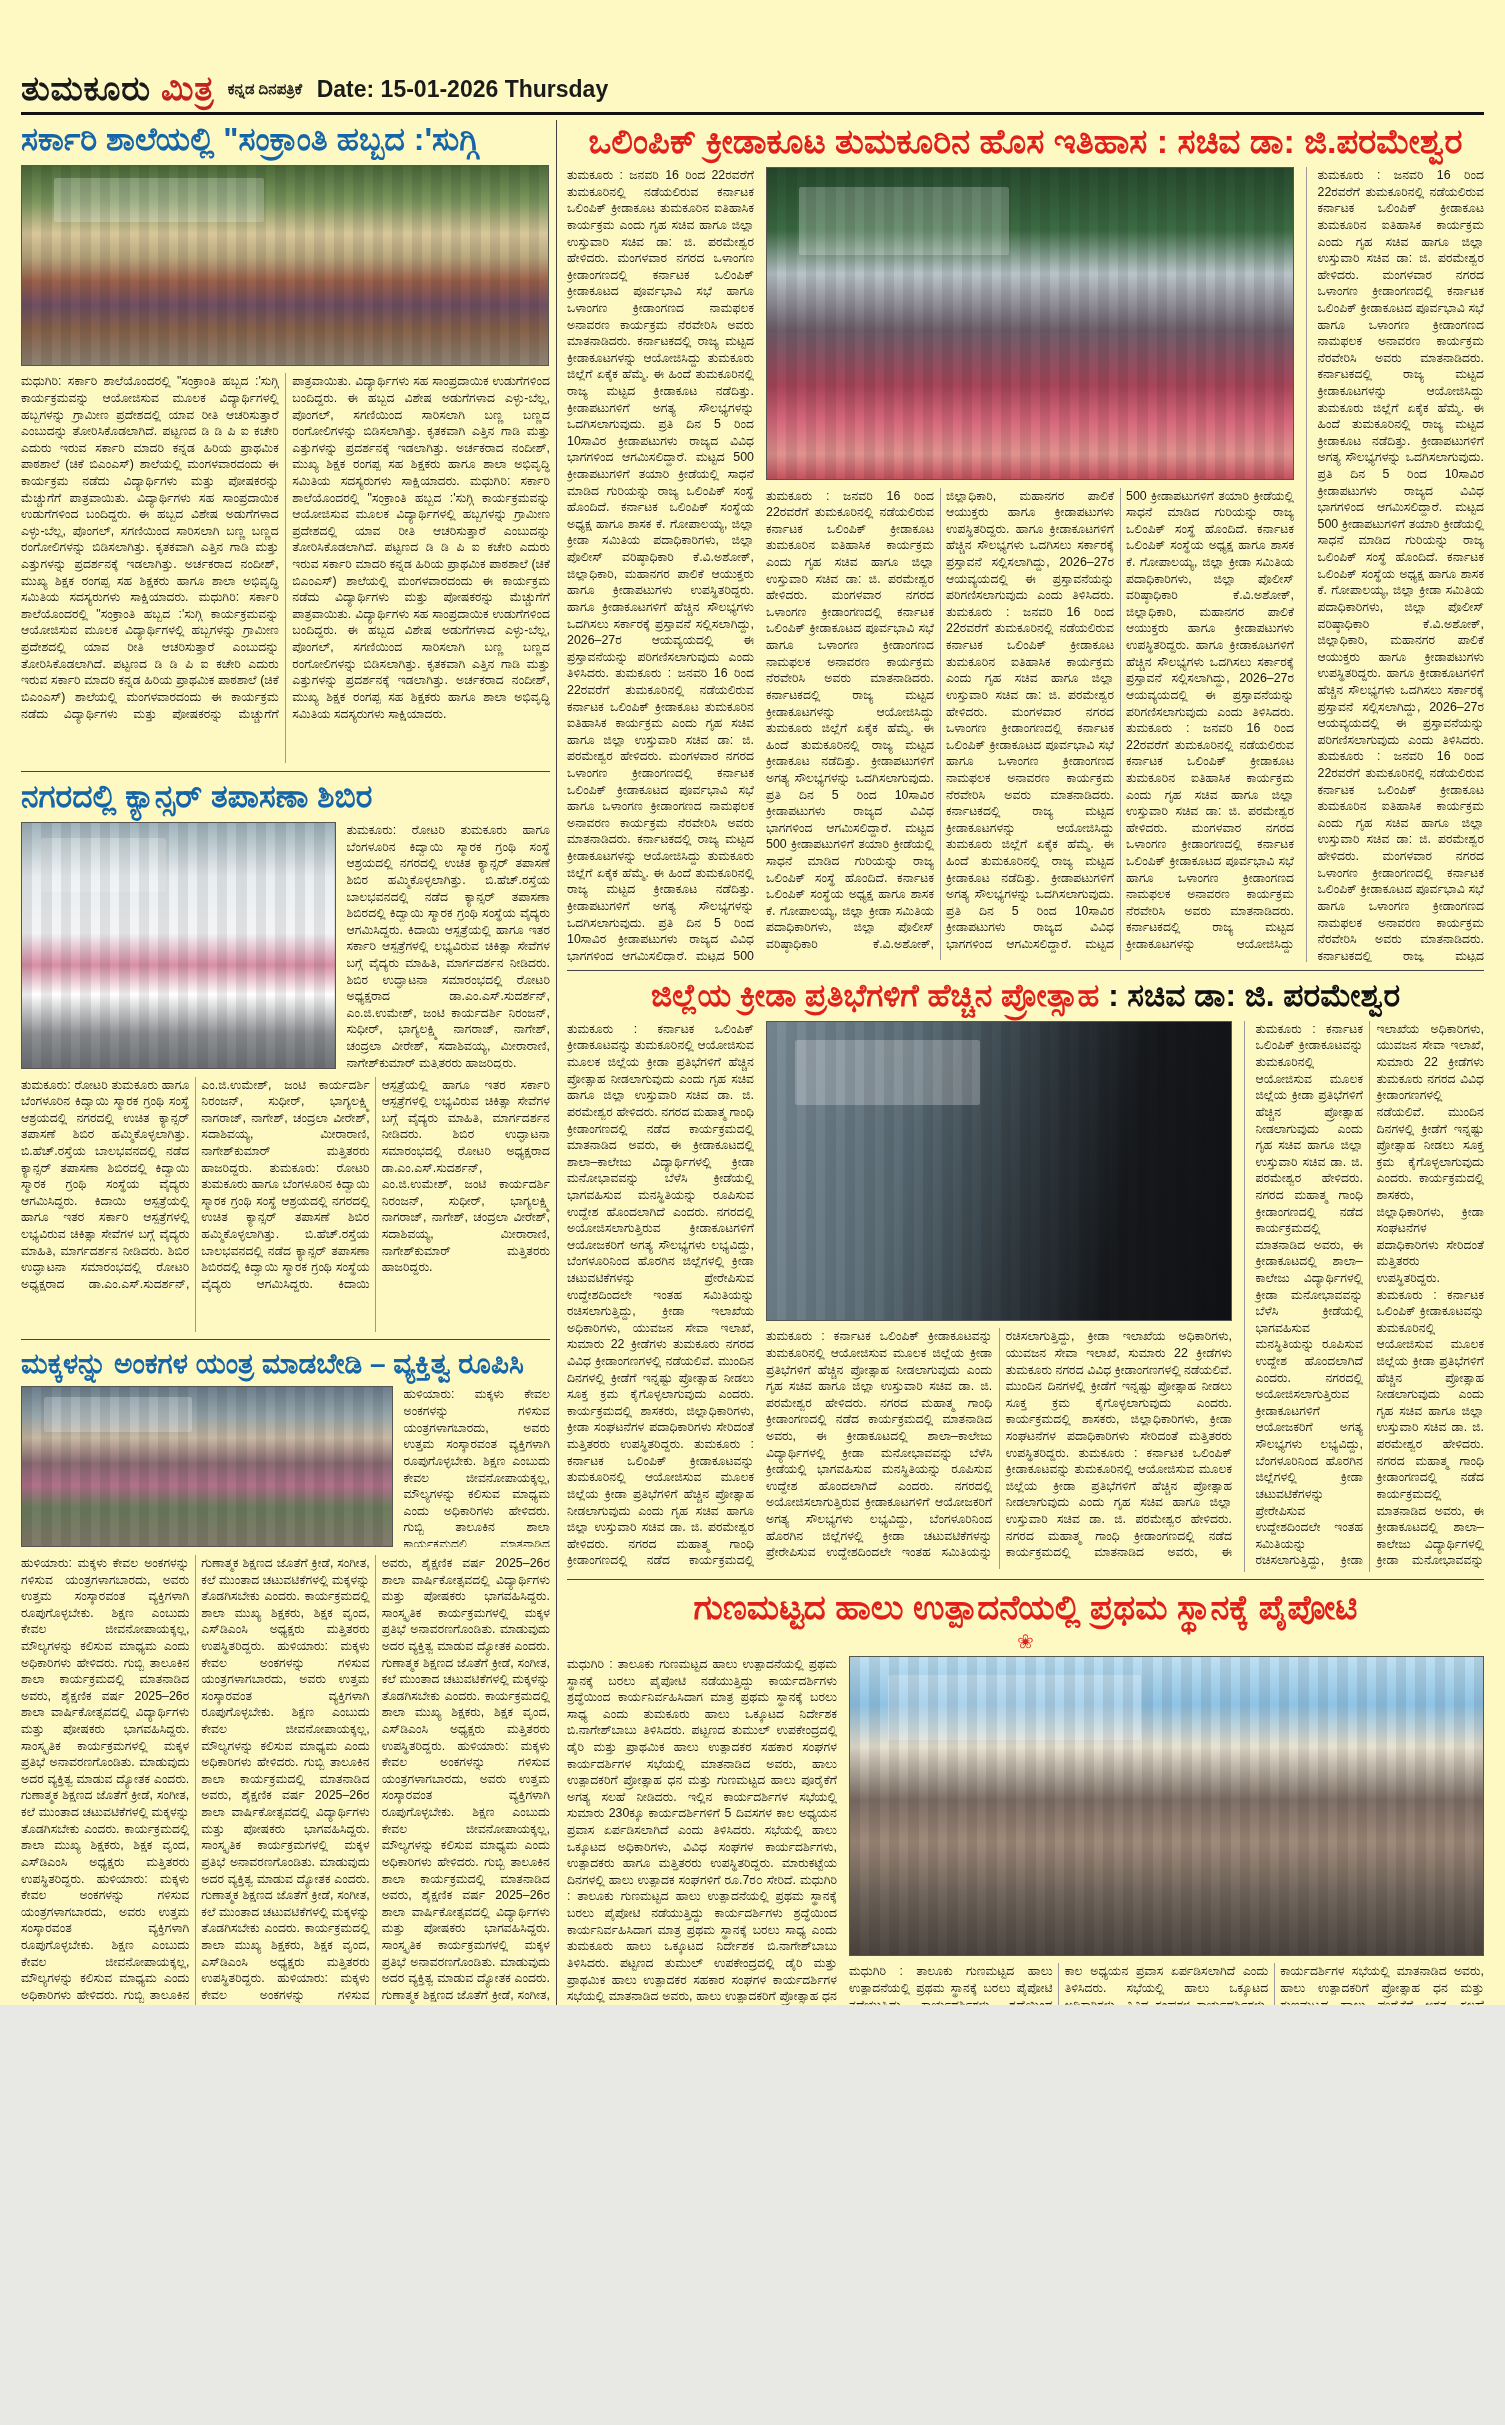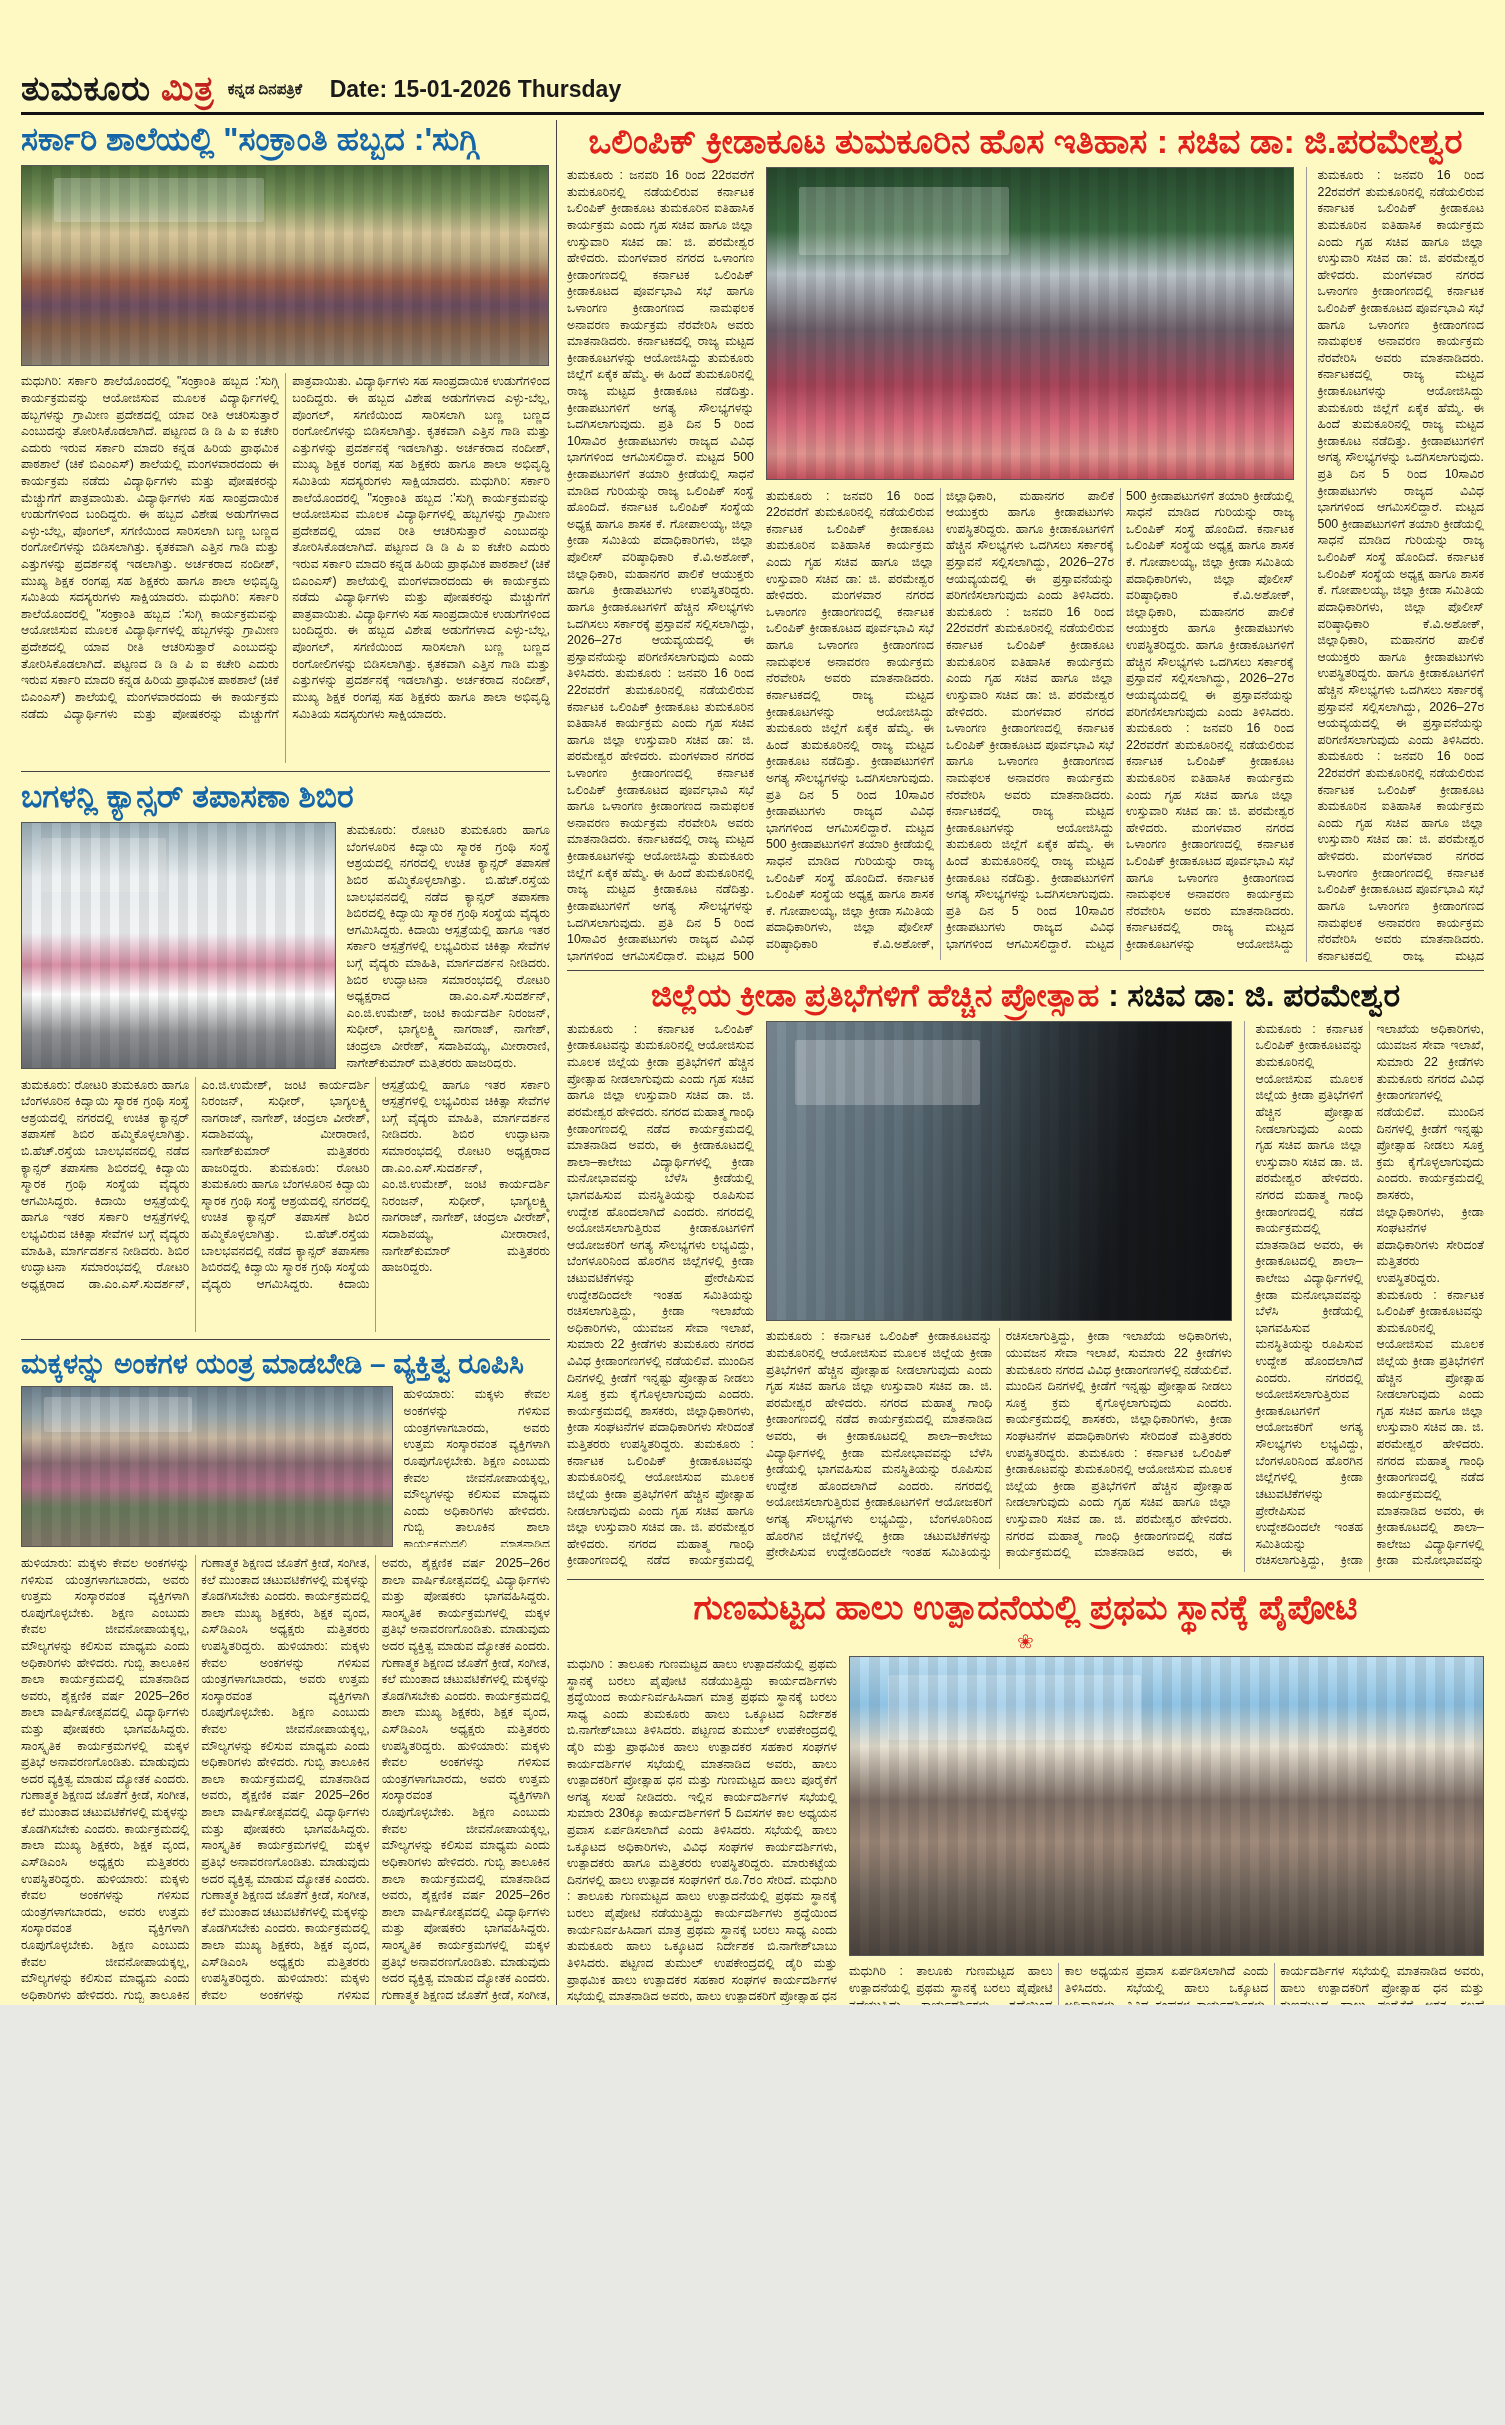--- a/index.html
+++ b/index.html
@@ -4,21 +4,21 @@
 <title>Tumkur Mitra Kannada daily — Page 4</title>
 <style>
   html,body{margin:0;padding:0;background:#e8e8e4;}
   .sheet{position:relative;width:1505px;height:2005px;background:#fef9c3;
          font-family:"Liberation Sans",sans-serif;color:#1a1a1a;overflow:hidden;}
   
   .masthead{position:absolute;left:21px;top:66px;width:1463px;height:46px;
             border-bottom:3px solid #111;display:flex;align-items:center;gap:13.5px;}
   .mast-title{font-size:34px;font-weight:bold;letter-spacing:0.7px;white-space:nowrap;}
   .mast-title .red{color:#c2231e;}
-  .mast-sub{font-size:15px;font-weight:bold;margin-right:14px;white-space:nowrap;}
+  .mast-sub{font-size:15px;font-weight:bold;margin-right:1px;white-space:nowrap;}
   .mast-meta{font-size:23px;font-weight:bold;white-space:nowrap;}
   
   .left-col{position:absolute;left:21px;top:120px;width:529px;}
   .vrule{position:absolute;left:556px;top:120px;width:0;height:2159px;border-left:1.1px solid #444;}
   .right-col{position:absolute;left:567px;top:120px;width:917px;}
   .hrule{border:none;border-top:1.1px solid #444;margin:7.5px 0;}
   
   .hl{font-weight:bold;line-height:1.12;margin:1.5px 0 7.5px 0;}
   .hl-blue{color:#1565a9;}
   .hl-red{color:#e2201a;}
@@ -90,21 +90,21 @@
       <div class="hl hl-blue hl-a">ಸರ್ಕಾರಿ ಶಾಲೆಯಲ್ಲಿ "ಸಂಕ್ರಾಂತಿ ಹಬ್ಬದ :'ಸುಗ್ಗಿ</div>
       <div class="photo ph-school" style="width:528px;height:201px;margin-bottom:7.5px;">
           <span class="glass"></span>
         </div>
       <div class="body-txt cols-2 clip" style="height:390px;">ಮಧುಗಿರಿ: ಸರ್ಕಾರಿ ಶಾಲೆಯೊಂದರಲ್ಲಿ "ಸಂಕ್ರಾಂತಿ ಹಬ್ಬದ :'ಸುಗ್ಗಿ ಕಾರ್ಯಕ್ರಮವನ್ನು ಆಯೋಜಿಸುವ ಮೂಲಕ ವಿದ್ಯಾರ್ಥಿಗಳಲ್ಲಿ ಹಬ್ಬಗಳನ್ನು ಗ್ರಾಮೀಣ ಪ್ರದೇಶದಲ್ಲಿ ಯಾವ ರೀತಿ ಆಚರಿಸುತ್ತಾರೆ ಎಂಬುದನ್ನು ತೋರಿಸಿಕೊಡಲಾಗಿದೆ. ಪಟ್ಟಣದ ಡಿ ಡಿ ಪಿ ಐ ಕಚೇರಿ ಎದುರು ಇರುವ ಸರ್ಕಾರಿ ಮಾದರಿ ಕನ್ನಡ ಹಿರಿಯ ಪ್ರಾಥಮಿಕ ಪಾಠಶಾಲೆ (ಚಿಕೆ ಬಿಎಂಎಸ್) ಶಾಲೆಯಲ್ಲಿ ಮಂಗಳವಾರದಂದು ಈ ಕಾರ್ಯಕ್ರಮ ನಡೆದು ವಿದ್ಯಾರ್ಥಿಗಳು ಮತ್ತು ಪೋಷಕರನ್ನು ಮೆಚ್ಚುಗೆಗೆ ಪಾತ್ರವಾಯಿತು. ವಿದ್ಯಾರ್ಥಿಗಳು ಸಹ ಸಾಂಪ್ರದಾಯಿಕ ಉಡುಗೆಗಳಿಂದ ಬಂದಿದ್ದರು. ಈ ಹಬ್ಬದ ವಿಶೇಷ ಅಡುಗೆಗಳಾದ ಎಳ್ಳು-ಬೆಲ್ಲ, ಪೊಂಗಲ್, ಸಗಣಿಯಿಂದ ಸಾರಿಸಲಾಗಿ ಬಣ್ಣ ಬಣ್ಣದ ರಂಗೋಲಿಗಳನ್ನು ಬಿಡಿಸಲಾಗಿತ್ತು. ಕೃತಕವಾಗಿ ಎತ್ತಿನ ಗಾಡಿ ಮತ್ತು ಎತ್ತುಗಳನ್ನು ಪ್ರದರ್ಶನಕ್ಕೆ ಇಡಲಾಗಿತ್ತು. ಅರ್ಚಕರಾದ ನಂದೀಶ್, ಮುಖ್ಯ ಶಿಕ್ಷಕ ರಂಗಪ್ಪ ಸಹ ಶಿಕ್ಷಕರು ಹಾಗೂ ಶಾಲಾ ಅಭಿವೃದ್ಧಿ ಸಮಿತಿಯ ಸದಸ್ಯರುಗಳು ಸಾಕ್ಷಿಯಾದರು.  ಮಧುಗಿರಿ: ಸರ್ಕಾರಿ ಶಾಲೆಯೊಂದರಲ್ಲಿ "ಸಂಕ್ರಾಂತಿ ಹಬ್ಬದ :'ಸುಗ್ಗಿ ಕಾರ್ಯಕ್ರಮವನ್ನು ಆಯೋಜಿಸುವ ಮೂಲಕ ವಿದ್ಯಾರ್ಥಿಗಳಲ್ಲಿ ಹಬ್ಬಗಳನ್ನು ಗ್ರಾಮೀಣ ಪ್ರದೇಶದಲ್ಲಿ ಯಾವ ರೀತಿ ಆಚರಿಸುತ್ತಾರೆ ಎಂಬುದನ್ನು ತೋರಿಸಿಕೊಡಲಾಗಿದೆ. ಪಟ್ಟಣದ ಡಿ ಡಿ ಪಿ ಐ ಕಚೇರಿ ಎದುರು ಇರುವ ಸರ್ಕಾರಿ ಮಾದರಿ ಕನ್ನಡ ಹಿರಿಯ ಪ್ರಾಥಮಿಕ ಪಾಠಶಾಲೆ (ಚಿಕೆ ಬಿಎಂಎಸ್) ಶಾಲೆಯಲ್ಲಿ ಮಂಗಳವಾರದಂದು ಈ ಕಾರ್ಯಕ್ರಮ ನಡೆದು ವಿದ್ಯಾರ್ಥಿಗಳು ಮತ್ತು ಪೋಷಕರನ್ನು ಮೆಚ್ಚುಗೆಗೆ ಪಾತ್ರವಾಯಿತು. ವಿದ್ಯಾರ್ಥಿಗಳು ಸಹ ಸಾಂಪ್ರದಾಯಿಕ ಉಡುಗೆಗಳಿಂದ ಬಂದಿದ್ದರು. ಈ ಹಬ್ಬದ ವಿಶೇಷ ಅಡುಗೆಗಳಾದ ಎಳ್ಳು-ಬೆಲ್ಲ, ಪೊಂಗಲ್, ಸಗಣಿಯಿಂದ ಸಾರಿಸಲಾಗಿ ಬಣ್ಣ ಬಣ್ಣದ ರಂಗೋಲಿಗಳನ್ನು ಬಿಡಿಸಲಾಗಿತ್ತು. ಕೃತಕವಾಗಿ ಎತ್ತಿನ ಗಾಡಿ ಮತ್ತು ಎತ್ತುಗಳನ್ನು ಪ್ರದರ್ಶನಕ್ಕೆ ಇಡಲಾಗಿತ್ತು. ಅರ್ಚಕರಾದ ನಂದೀಶ್, ಮುಖ್ಯ ಶಿಕ್ಷಕ ರಂಗಪ್ಪ ಸಹ ಶಿಕ್ಷಕರು ಹಾಗೂ ಶಾಲಾ ಅಭಿವೃದ್ಧಿ ಸಮಿತಿಯ ಸದಸ್ಯರುಗಳು ಸಾಕ್ಷಿಯಾದರು.  ಮಧುಗಿರಿ: ಸರ್ಕಾರಿ ಶಾಲೆಯೊಂದರಲ್ಲಿ "ಸಂಕ್ರಾಂತಿ ಹಬ್ಬದ :'ಸುಗ್ಗಿ ಕಾರ್ಯಕ್ರಮವನ್ನು ಆಯೋಜಿಸುವ ಮೂಲಕ ವಿದ್ಯಾರ್ಥಿಗಳಲ್ಲಿ ಹಬ್ಬಗಳನ್ನು ಗ್ರಾಮೀಣ ಪ್ರದೇಶದಲ್ಲಿ ಯಾವ ರೀತಿ ಆಚರಿಸುತ್ತಾರೆ ಎಂಬುದನ್ನು ತೋರಿಸಿಕೊಡಲಾಗಿದೆ. ಪಟ್ಟಣದ ಡಿ ಡಿ ಪಿ ಐ ಕಚೇರಿ ಎದುರು ಇರುವ ಸರ್ಕಾರಿ ಮಾದರಿ ಕನ್ನಡ ಹಿರಿಯ ಪ್ರಾಥಮಿಕ ಪಾಠಶಾಲೆ (ಚಿಕೆ ಬಿಎಂಎಸ್) ಶಾಲೆಯಲ್ಲಿ ಮಂಗಳವಾರದಂದು ಈ ಕಾರ್ಯಕ್ರಮ ನಡೆದು ವಿದ್ಯಾರ್ಥಿಗಳು ಮತ್ತು ಪೋಷಕರನ್ನು ಮೆಚ್ಚುಗೆಗೆ ಪಾತ್ರವಾಯಿತು. ವಿದ್ಯಾರ್ಥಿಗಳು ಸಹ ಸಾಂಪ್ರದಾಯಿಕ ಉಡುಗೆಗಳಿಂದ ಬಂದಿದ್ದರು. ಈ ಹಬ್ಬದ ವಿಶೇಷ ಅಡುಗೆಗಳಾದ ಎಳ್ಳು-ಬೆಲ್ಲ, ಪೊಂಗಲ್, ಸಗಣಿಯಿಂದ ಸಾರಿಸಲಾಗಿ ಬಣ್ಣ ಬಣ್ಣದ ರಂಗೋಲಿಗಳನ್ನು ಬಿಡಿಸಲಾಗಿತ್ತು. ಕೃತಕವಾಗಿ ಎತ್ತಿನ ಗಾಡಿ ಮತ್ತು ಎತ್ತುಗಳನ್ನು ಪ್ರದರ್ಶನಕ್ಕೆ ಇಡಲಾಗಿತ್ತು. ಅರ್ಚಕರಾದ ನಂದೀಶ್, ಮುಖ್ಯ ಶಿಕ್ಷಕ ರಂಗಪ್ಪ ಸಹ ಶಿಕ್ಷಕರು ಹಾಗೂ ಶಾಲಾ ಅಭಿವೃದ್ಧಿ ಸಮಿತಿಯ ಸದಸ್ಯರುಗಳು ಸಾಕ್ಷಿಯಾದರು.</div>
     </div>
 
     <hr class="hrule">
 
     <div>
-      <div class="hl hl-blue hl-b">ಬಗಳನ್ಲಿ ಕ್ಯಾನ್ಸರ್ ತಪಾಸಣಾ ಶಿಬಿರ</div>
+      <div class="hl hl-blue hl-b">ನಗರದಲ್ಲಿ ಕ್ಯಾನ್ಸರ್ ತಪಾಸಣಾ ಶಿಬಿರ</div>
       <div class="media-row">
         <div class="photo ph-bus" style="width:315px;height:247px;flex:none;">
             <span class="glass"></span>
           </div>
         <div class="side body-txt clip" style="height:247px;">ತುಮಕೂರು: ರೋಟರಿ ತುಮಕೂರು ಹಾಗೂ ಬೆಂಗಳೂರಿನ ಕಿದ್ವಾಯಿ ಸ್ಮಾರಕ ಗ್ರಂಥಿ ಸಂಸ್ಥೆ ಆಶ್ರಯದಲ್ಲಿ ನಗರದಲ್ಲಿ ಉಚಿತ ಕ್ಯಾನ್ಸರ್ ತಪಾಸಣೆ ಶಿಬಿರ ಹಮ್ಮಿಕೊಳ್ಳಲಾಗಿತ್ತು. ಬಿ.ಹೆಚ್.ರಸ್ತೆಯ ಬಾಲಭವನದಲ್ಲಿ ನಡೆದ ಕ್ಯಾನ್ಸರ್ ತಪಾಸಣಾ ಶಿಬಿರದಲ್ಲಿ ಕಿದ್ವಾಯಿ ಸ್ಮಾರಕ ಗ್ರಂಥಿ ಸಂಸ್ಥೆಯ ವೈದ್ಯರು ಆಗಮಿಸಿದ್ದರು. ಕಿದಾಯಿ ಆಸ್ಪತ್ರೆಯಲ್ಲಿ ಹಾಗೂ ಇತರ ಸರ್ಕಾರಿ ಆಸ್ಪತ್ರೆಗಳಲ್ಲಿ ಲಭ್ಯವಿರುವ ಚಿಕಿತ್ಸಾ ಸೇವೆಗಳ ಬಗ್ಗೆ ವೈದ್ಯರು ಮಾಹಿತಿ, ಮಾರ್ಗದರ್ಶನ ನೀಡಿದರು. ಶಿಬಿರ ಉದ್ಘಾಟನಾ ಸಮಾರಂಭದಲ್ಲಿ ರೋಟರಿ ಅಧ್ಯಕ್ಷರಾದ ಡಾ.ಎಂ.ಎಸ್.ಸುದರ್ಶನ್, ಎಂ.ಜಿ.ಉಮೇಶ್, ಜಂಟಿ ಕಾರ್ಯದರ್ಶಿ ನಿರಂಜನ್, ಸುಧೀರ್, ಭಾಗ್ಯಲಕ್ಷ್ಮಿ ನಾಗರಾಜ್, ನಾಗೇಶ್, ಚಂದ್ರಲಾ ವೀರೇಶ್, ಸದಾಶಿವಯ್ಯ, ಮೀರಾರಾಣಿ, ನಾಗೇಶ್‌ಕುಮಾರ್ ಮತ್ತಿತರರು ಹಾಜರಿದ್ದರು.</div>
       </div>
       <div class="body-txt cols-3 clip" style="height:255px;">ತುಮಕೂರು: ರೋಟರಿ ತುಮಕೂರು ಹಾಗೂ ಬೆಂಗಳೂರಿನ ಕಿದ್ವಾಯಿ ಸ್ಮಾರಕ ಗ್ರಂಥಿ ಸಂಸ್ಥೆ ಆಶ್ರಯದಲ್ಲಿ ನಗರದಲ್ಲಿ ಉಚಿತ ಕ್ಯಾನ್ಸರ್ ತಪಾಸಣೆ ಶಿಬಿರ ಹಮ್ಮಿಕೊಳ್ಳಲಾಗಿತ್ತು. ಬಿ.ಹೆಚ್.ರಸ್ತೆಯ ಬಾಲಭವನದಲ್ಲಿ ನಡೆದ ಕ್ಯಾನ್ಸರ್ ತಪಾಸಣಾ ಶಿಬಿರದಲ್ಲಿ ಕಿದ್ವಾಯಿ ಸ್ಮಾರಕ ಗ್ರಂಥಿ ಸಂಸ್ಥೆಯ ವೈದ್ಯರು ಆಗಮಿಸಿದ್ದರು. ಕಿದಾಯಿ ಆಸ್ಪತ್ರೆಯಲ್ಲಿ ಹಾಗೂ ಇತರ ಸರ್ಕಾರಿ ಆಸ್ಪತ್ರೆಗಳಲ್ಲಿ ಲಭ್ಯವಿರುವ ಚಿಕಿತ್ಸಾ ಸೇವೆಗಳ ಬಗ್ಗೆ ವೈದ್ಯರು ಮಾಹಿತಿ, ಮಾರ್ಗದರ್ಶನ ನೀಡಿದರು. ಶಿಬಿರ ಉದ್ಘಾಟನಾ ಸಮಾರಂಭದಲ್ಲಿ ರೋಟರಿ ಅಧ್ಯಕ್ಷರಾದ ಡಾ.ಎಂ.ಎಸ್.ಸುದರ್ಶನ್, ಎಂ.ಜಿ.ಉಮೇಶ್, ಜಂಟಿ ಕಾರ್ಯದರ್ಶಿ ನಿರಂಜನ್, ಸುಧೀರ್, ಭಾಗ್ಯಲಕ್ಷ್ಮಿ ನಾಗರಾಜ್, ನಾಗೇಶ್, ಚಂದ್ರಲಾ ವೀರೇಶ್, ಸದಾಶಿವಯ್ಯ, ಮೀರಾರಾಣಿ, ನಾಗೇಶ್‌ಕುಮಾರ್ ಮತ್ತಿತರರು ಹಾಜರಿದ್ದರು.  ತುಮಕೂರು: ರೋಟರಿ ತುಮಕೂರು ಹಾಗೂ ಬೆಂಗಳೂರಿನ ಕಿದ್ವಾಯಿ ಸ್ಮಾರಕ ಗ್ರಂಥಿ ಸಂಸ್ಥೆ ಆಶ್ರಯದಲ್ಲಿ ನಗರದಲ್ಲಿ ಉಚಿತ ಕ್ಯಾನ್ಸರ್ ತಪಾಸಣೆ ಶಿಬಿರ ಹಮ್ಮಿಕೊಳ್ಳಲಾಗಿತ್ತು. ಬಿ.ಹೆಚ್.ರಸ್ತೆಯ ಬಾಲಭವನದಲ್ಲಿ ನಡೆದ ಕ್ಯಾನ್ಸರ್ ತಪಾಸಣಾ ಶಿಬಿರದಲ್ಲಿ ಕಿದ್ವಾಯಿ ಸ್ಮಾರಕ ಗ್ರಂಥಿ ಸಂಸ್ಥೆಯ ವೈದ್ಯರು ಆಗಮಿಸಿದ್ದರು. ಕಿದಾಯಿ ಆಸ್ಪತ್ರೆಯಲ್ಲಿ ಹಾಗೂ ಇತರ ಸರ್ಕಾರಿ ಆಸ್ಪತ್ರೆಗಳಲ್ಲಿ ಲಭ್ಯವಿರುವ ಚಿಕಿತ್ಸಾ ಸೇವೆಗಳ ಬಗ್ಗೆ ವೈದ್ಯರು ಮಾಹಿತಿ, ಮಾರ್ಗದರ್ಶನ ನೀಡಿದರು. ಶಿಬಿರ ಉದ್ಘಾಟನಾ ಸಮಾರಂಭದಲ್ಲಿ ರೋಟರಿ ಅಧ್ಯಕ್ಷರಾದ ಡಾ.ಎಂ.ಎಸ್.ಸುದರ್ಶನ್, ಎಂ.ಜಿ.ಉಮೇಶ್, ಜಂಟಿ ಕಾರ್ಯದರ್ಶಿ ನಿರಂಜನ್, ಸುಧೀರ್, ಭಾಗ್ಯಲಕ್ಷ್ಮಿ ನಾಗರಾಜ್, ನಾಗೇಶ್, ಚಂದ್ರಲಾ ವೀರೇಶ್, ಸದಾಶಿವಯ್ಯ, ಮೀರಾರಾಣಿ, ನಾಗೇಶ್‌ಕುಮಾರ್ ಮತ್ತಿತರರು ಹಾಜರಿದ್ದರು.</div>
     </div>
 
     <hr class="hrule">

